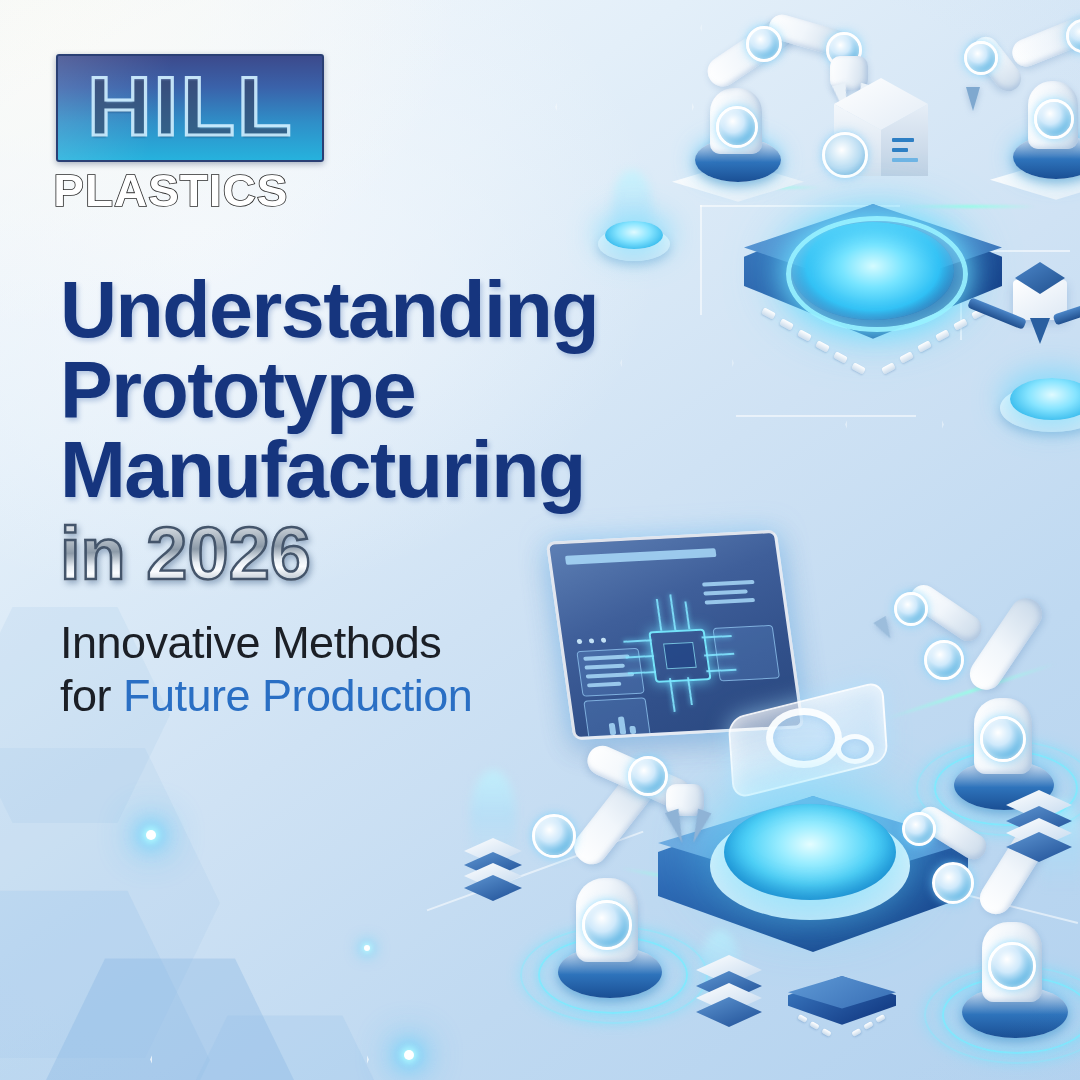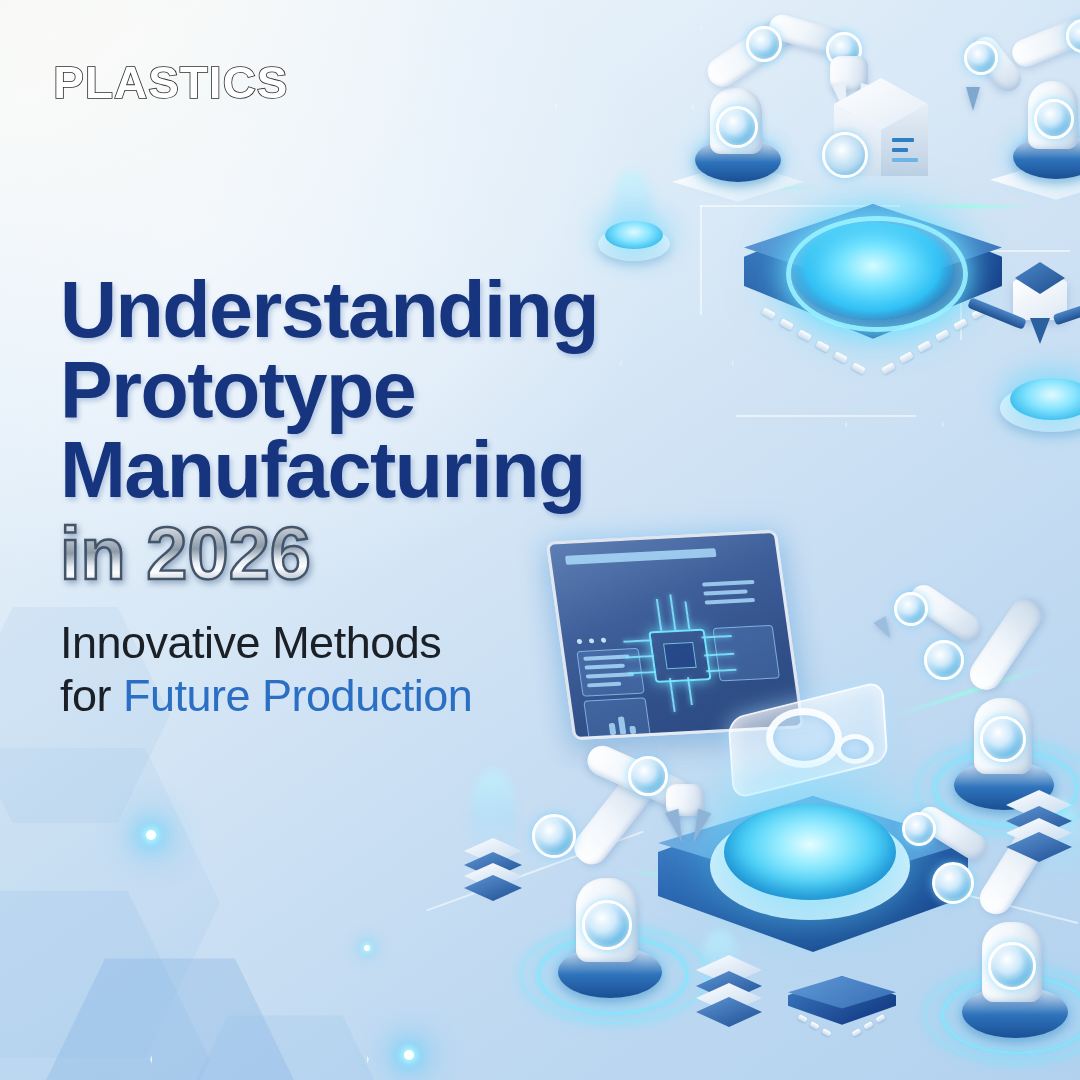--- a/index.html
+++ b/index.html
@@ -461,20 +461,23 @@
     <div class="stack-plate dark" style="left:6px;top:42px;"></div>
   </div>
   <div class="iso" style="left:458px;top:838px;width:90px;height:90px;">
     <div class="stack-plate" style="left:6px;top:0;width:58px;height:26px;"></div>
     <div class="stack-plate dark" style="left:6px;top:14px;width:58px;height:26px;"></div>
     <div class="stack-plate" style="left:6px;top:25px;width:58px;height:26px;"></div>
     <div class="stack-plate dark" style="left:6px;top:37px;width:58px;height:26px;"></div>
   </div>
 
   <div class="logo">
+    <div class="logo-box">
+      <div class="logo-hill">HILL</div>
+    </div>
     <div class="logo-plastics">PLASTICS</div>
   </div>
 
   <div class="copy">
     <div class="h-line l1">Understanding</div>
     <div class="h-line l2">Prototype</div>
     <div class="h-line l3">Manufacturing</div>
     <div class="year-line">in 2026</div>
     <div class="sub">
       <div>Innovative Methods</div>

